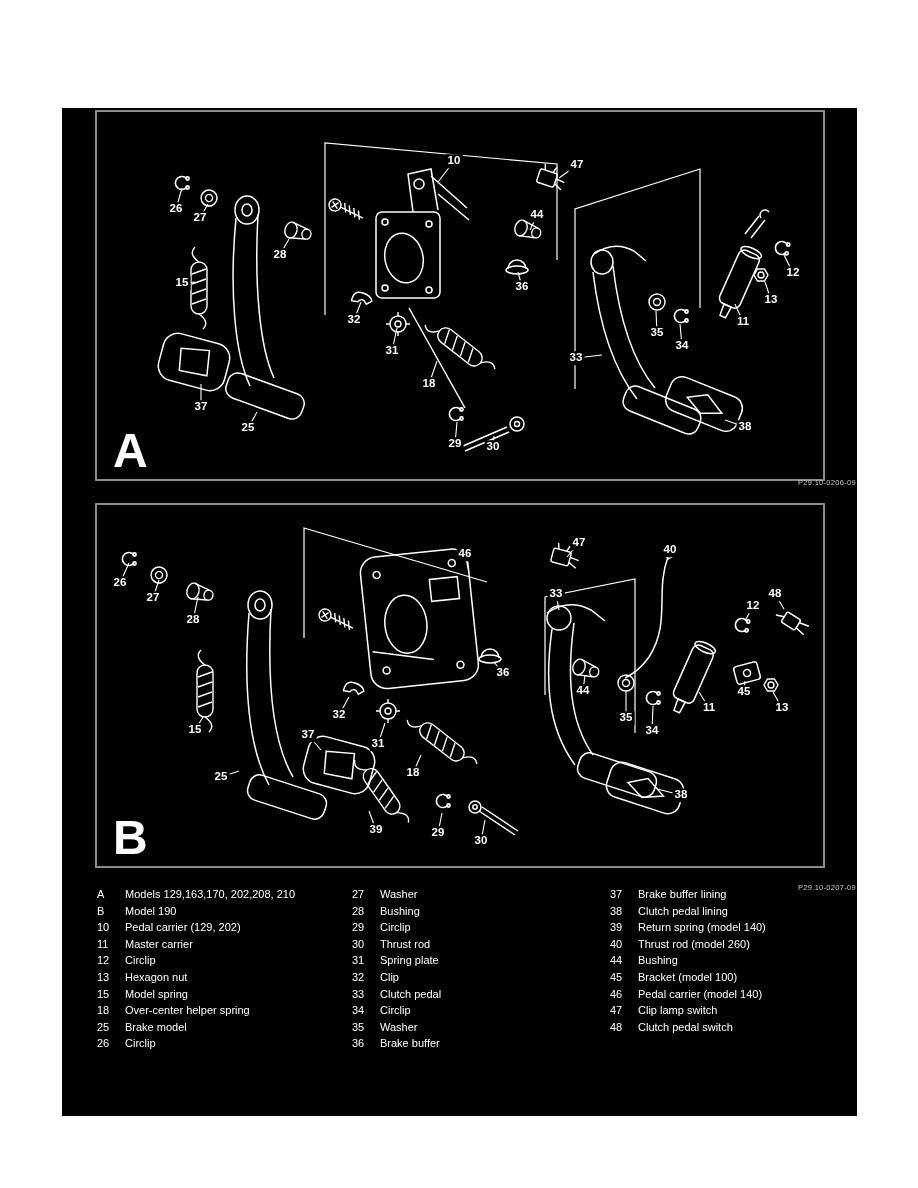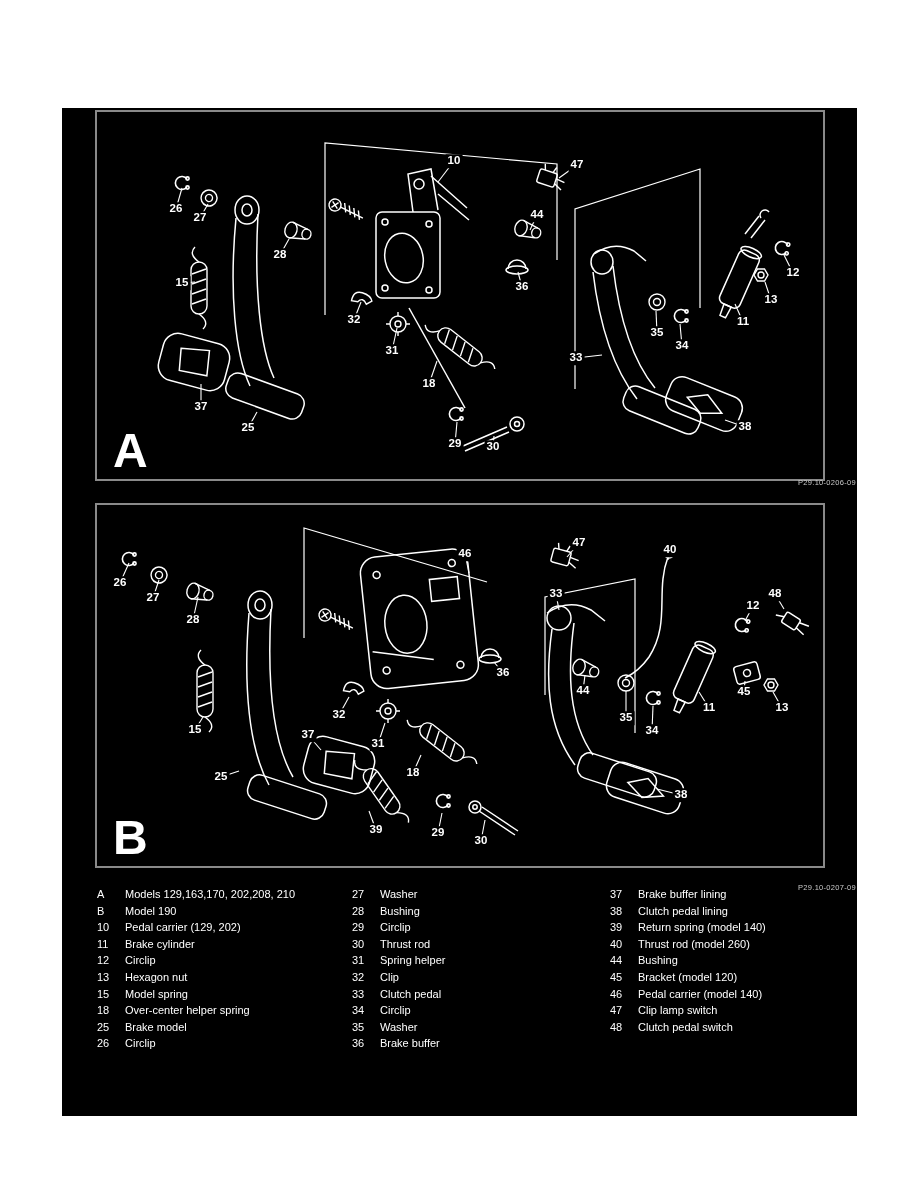--- a/index.html
+++ b/index.html
@@ -471,21 +471,21 @@
         <div class="legend-row">
           <span class="legend-key">B</span>
           <span class="legend-desc">Model 190</span>
         </div>
         <div class="legend-row">
           <span class="legend-key">10</span>
           <span class="legend-desc">Pedal carrier (129, 202)</span>
         </div>
         <div class="legend-row">
           <span class="legend-key">11</span>
-          <span class="legend-desc">Brake cylinder</span>
+          <span class="legend-desc">Master carrier</span>
         </div>
         <div class="legend-row">
           <span class="legend-key">12</span>
           <span class="legend-desc">Circlip</span>
         </div>
         <div class="legend-row">
           <span class="legend-key">13</span>
           <span class="legend-desc">Hexagon nut</span>
         </div>
         <div class="legend-row">
@@ -517,21 +517,21 @@
         <div class="legend-row">
           <span class="legend-key">29</span>
           <span class="legend-desc">Circlip</span>
         </div>
         <div class="legend-row">
           <span class="legend-key">30</span>
           <span class="legend-desc">Thrust rod</span>
         </div>
         <div class="legend-row">
           <span class="legend-key">31</span>
-          <span class="legend-desc">Spring helper</span>
+          <span class="legend-desc">Spring plate</span>
         </div>
         <div class="legend-row">
           <span class="legend-key">32</span>
           <span class="legend-desc">Clip</span>
         </div>
         <div class="legend-row">
           <span class="legend-key">33</span>
           <span class="legend-desc">Clutch pedal</span>
         </div>
         <div class="legend-row">
@@ -563,21 +563,21 @@
         <div class="legend-row">
           <span class="legend-key">40</span>
           <span class="legend-desc">Thrust rod (model 260)</span>
         </div>
         <div class="legend-row">
           <span class="legend-key">44</span>
           <span class="legend-desc">Bushing</span>
         </div>
         <div class="legend-row">
           <span class="legend-key">45</span>
-          <span class="legend-desc">Bracket (model 120)</span>
+          <span class="legend-desc">Bracket (model 100)</span>
         </div>
         <div class="legend-row">
           <span class="legend-key">46</span>
           <span class="legend-desc">Pedal carrier (model 140)</span>
         </div>
         <div class="legend-row">
           <span class="legend-key">47</span>
           <span class="legend-desc">Clip lamp switch</span>
         </div>
         <div class="legend-row">

